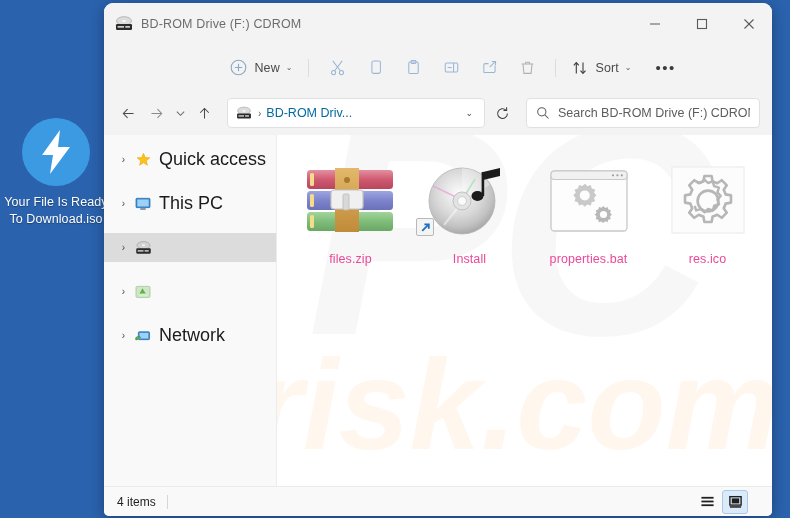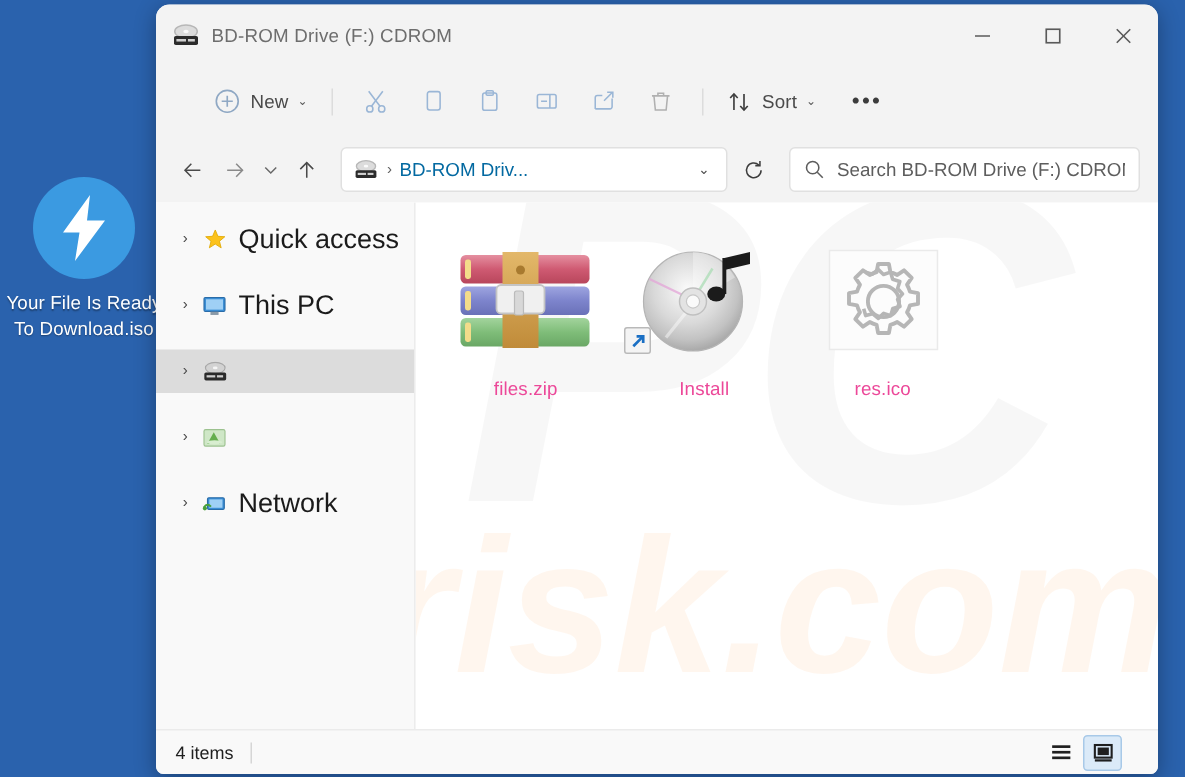--- a/index.html
+++ b/index.html
@@ -67,20 +67,21 @@
     display: flex; align-items: center; justify-content: center;
     cursor: default;
   }
 
   
   #toolbar {
     height: 47px; flex: 0 0 47px;
     background: #f3f3f3;
     display: flex; align-items: center;
     padding-left: 32px;
+    justify-content: center;
   }
   .tb-item {
     height: 30px; border-radius: 4px;
     display: flex; align-items: center;
     padding: 0 7px; cursor: default;
     color: #535353;
   }
   .tb-item .lbl { font-size: 12.5px; color: #4a4a4a; margin-left: 7px; letter-spacing: .1px; }
   .tb-item .chev { margin-left: 6px; font-size: 8px; color: #5a5a5a; }
   .tb-sep { width: 1px; height: 18px; background: #dcdcdc; margin: 0 9px; }
@@ -568,20 +569,40 @@
               <div class="shortcut-badge">
                 <svg width="13" height="13" viewBox="0 0 13 13">
                   <path d="M3.2 9.8 L9.4 3.6" stroke="#1a6fc4" stroke-width="1.8" fill="none"></path>
                   <path d="M5.4 3.3 H9.8 V7.7" stroke="#1a6fc4" stroke-width="1.8" fill="none"></path>
                 </svg>
               </div>
             </div>
             <div class="fname">Install</div>
           </div>
 
+          <div class="fileitem">
+            <div class="fthumb">
+              <svg width="92" height="72" viewBox="0 0 92 72">
+                <rect x="8" y="6" width="76" height="60" rx="3.5" fill="#fdfdfd" stroke="#c8c8c8" stroke-width="1.3"></rect>
+                <rect x="8" y="6" width="76" height="8.5" rx="3.5" fill="#f1f1f1" stroke="#c8c8c8" stroke-width="1.1"></rect>
+                <circle cx="70" cy="10.3" r="1.1" fill="#9e9e9e"></circle>
+                <circle cx="74.4" cy="10.3" r="1.1" fill="#9e9e9e"></circle>
+                <circle cx="78.8" cy="10.3" r="1.1" fill="#9e9e9e"></circle>
+                <g fill="#c9c9c9">
+                  <path d="M36 20 l3.3 1 2.6 -2.2 2.6 2.4 3.3 -1.2 1 3.4 3.4 1 -1.1 3.3 2.3 2.6 -2.4 2.6 1.1 3.3 -3.4 1 -1 3.4 -3.3 -1.2 -2.6 2.4 -2.6 -2.2 -3.3 1 -1 -3.4 -3.4 -1 1.1 -3.3 -2.3 -2.6 2.4 -2.6 -1.1 -3.3 3.4 -1 Z"></path>
+                </g>
+                <circle cx="41.8" cy="30.4" r="5" fill="#fdfdfd"></circle>
+                <g fill="#b8b8b8">
+                  <path d="M56 42 l2.4 .7 1.9 -1.6 1.9 1.8 2.4 -.9 .8 2.5 2.5 .8 -.8 2.4 1.7 1.9 -1.8 1.9 .8 2.4 -2.5 .8 -.8 2.5 -2.4 -.9 -1.9 1.8 -1.9 -1.6 -2.4 .7 -.7 -2.5 -2.5 -.8 .8 -2.4 -1.7 -1.9 1.8 -1.9 -.8 -2.4 2.5 -.8 Z"></path>
+                </g>
+                <circle cx="60.5" cy="49.5" r="3.6" fill="#fdfdfd"></circle>
+              </svg>
+            </div>
+            <div class="fname">properties.bat</div>
+          </div>
 
           <div class="fileitem">
             <div class="fthumb">
               <svg width="88" height="72" viewBox="0 0 88 72">
                 <rect x="8" y="2" width="72" height="66" fill="#fcfcfc" stroke="#eaeaea" stroke-width="1"></rect>
                 <g fill="none" stroke="#b6b6b6" stroke-width="2.4" stroke-linejoin="round">
                   <path d="M44 8.5 l4.6 1.3 3.8 -3.2 3.6 3.4 4.7 -1.6 1.4 4.8 4.8 1.4 -1.5 4.7 3.3 3.6 -3.3 3.7 1.6 4.7 -4.8 1.4 -1.4 4.8 -4.7 -1.6 -3.6 3.4 -3.8 -3.2 -4.6 1.3 -1.3 -4.6" transform="translate(-12,8) scale(1.0)"></path>
                 </g>
                 <g fill="none" stroke="#b6b6b6" stroke-width="2.6">
                   <path d="M44 12.5

